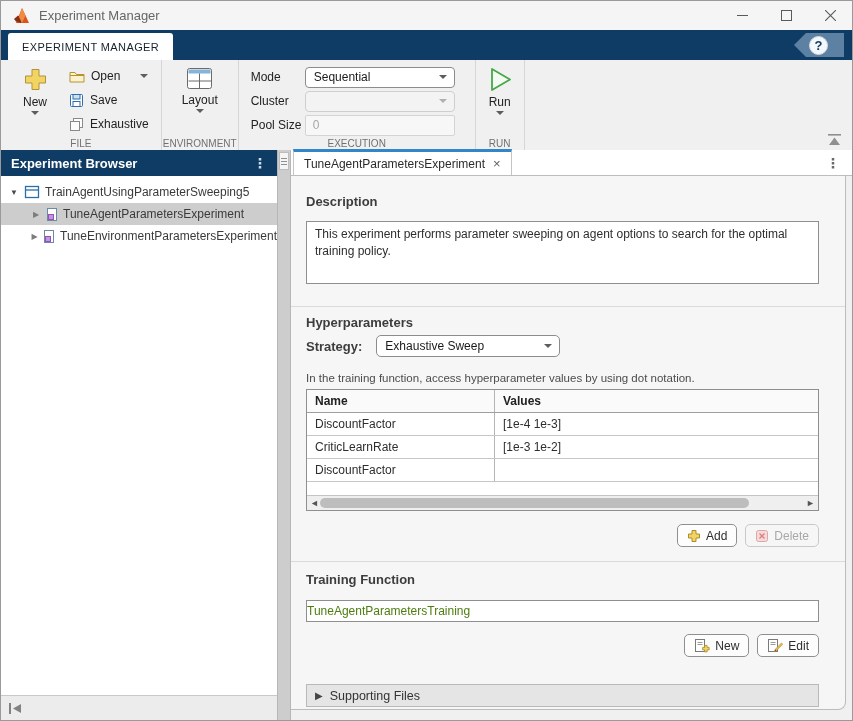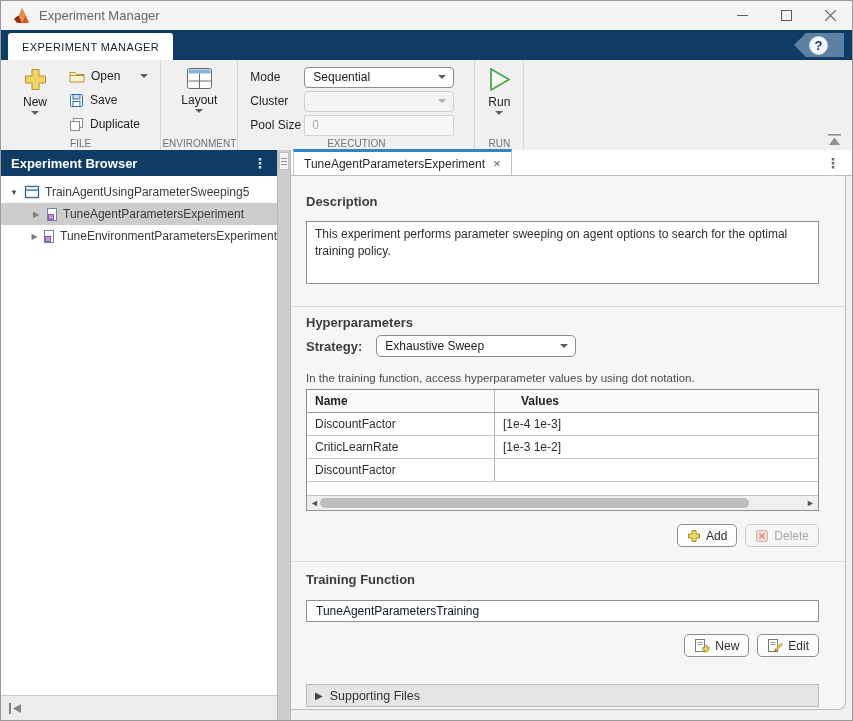--- a/index.html
+++ b/index.html
@@ -84,43 +84,43 @@
   .tabstrip .kebab { color:#6a6a6a; margin-right:12px; margin-bottom:5px; }
   .doccard { position:absolute; top:26px; left:0; right:6px; bottom:10px; background:#f6f6f6;
     border-right:1px solid #bcbcbc; border-bottom:1px solid #bcbcbc; border-radius:0 0 8px 0;
     padding:0 26px 0 15px; overflow:hidden; }
   .h-sec { font-size:13px; font-weight:bold; color:#3d3d3d; }
   .divider { height:1px; background:#dadada; margin:0 -26px 0 -15px; }
   .descbox { margin-top:12px; height:63px; border:1px solid #8f8f8f; background:#fff;
     padding:4px 8px; font-size:12px; color:#2e2e2e; line-height:1.45; }
   .strategy-row { margin-top:5px; display:flex; align-items:center; gap:14px; }
   .strategy-lbl { font-size:13px; font-weight:bold; color:#3d3d3d; }
-  .combo.strategy { width:200px; height:22px; border-radius:5px; }
+  .combo.strategy { width:184px; height:22px; border-radius:5px; }
   .hint { margin-top:15px; font-size:11.5px; color:#4c4c4c; }
 
   .ptable { margin-top:5px; border:1px solid #8f8f8f; background:#fff; }
   .trow { display:flex; height:23px; border-bottom:1px solid #c6c6c6; align-items:stretch; }
   .trow:last-of-type { border-bottom:none; }
   .trow .c1 { width:188px; border-right:1px solid #b5b5b5; display:flex; align-items:center; padding:0 8px; font-size:12px; color:#2e2e2e; }
   .trow .c2 { flex:1; display:flex; align-items:center; padding:0 8px; font-size:12px; color:#2e2e2e; }
-  .trow.head { background:#fafafa; border-bottom:1px solid #9f9f9f;gap:18px; }
+  .trow.head { background:#fafafa; border-bottom:1px solid #9f9f9f; }
   .trow.head .c1,.trow.head .c2 { font-weight:bold; color:#222; }
   .trow.filler { height:13px; border-bottom:none; }
   .trow.filler .c1 { border-right:none; }
   .hscroll { height:15px; background:#efefef; border-top:1px solid #c4c4c4; position:relative; }
   .hs-arrow { position:absolute; top:3px; font-size:9px; color:#555; line-height:1; }
   .hs-thumb { position:absolute; top:2px; left:13px; right:69px; height:10px; background:#bdbdbd; border-radius:5px; }
 
   .btnrow { display:flex; justify-content:flex-end; gap:8px; margin-top:13px; }
   .btn { height:23px; border:1px solid #8f8f8f; border-radius:5px; background:#fdfdfd;
     display:flex; align-items:center; gap:5px; padding:0 9px; font-size:12px; color:#2e2e2e; }
   .btn.disabled { border-color:#c9c9c9; background:#f6f6f6; color:#a8a8a8; }
 
   .tfinput { margin-top:13px; height:22px; border:1px solid #8f8f8f; background:#fff;
-    display:flex; align-items:center; padding:0 9px; font-size:12px; color:#0f172a; }
+    display:flex; align-items:center; padding:0 0; font-size:12px; color:#4d7c0f; }
   .supbar { margin-top:27px; height:23px; background:#e5e5e5; border:1px solid #b9b9b9;
     display:flex; align-items:center; gap:7px; padding:0 8px; font-size:12.5px; color:#333; }
   .supcaret { font-size:10px; color:#444; }
 
   .mt12 { margin-top:12px; } .mt10 { margin-top:10px; } .mt22 { margin-top:22px; }
   .mt14 { margin-top:14px; } .mt8 { margin-top:8px; }
   svg { display:block; }
 </style>
 </head>
 <body>
@@ -195,21 +195,21 @@
           </span>
           <span>Save</span>
         </div>
         <div class="tool-row">
           <span>
             <svg width="15" height="15" viewBox="0 0 15 15">
               <rect x="4.5" y="1.5" width="9" height="9" fill="#fff" stroke="#8a8a8a"></rect>
               <rect x="1.5" y="4.5" width="9" height="9" fill="#fff" stroke="#8a8a8a"></rect>
             </svg>
           </span>
-          <span>Duplicate</span>
+          <span>Exhaustive</span>
         </div>
       </div>
       <div class="section-label">FILE</div>
     </div>
 
     <div class="section" style="padding-left:12px;padding-right:12px;justify-content:center;">
       <div class="bigbtn">
         <span>
           <svg width="27" height="25" viewBox="0 0 27 25">
             <rect x="1.5" y="2.5" width="24" height="20" rx="2" fill="#fff" stroke="#6b6b6b"></rect>

